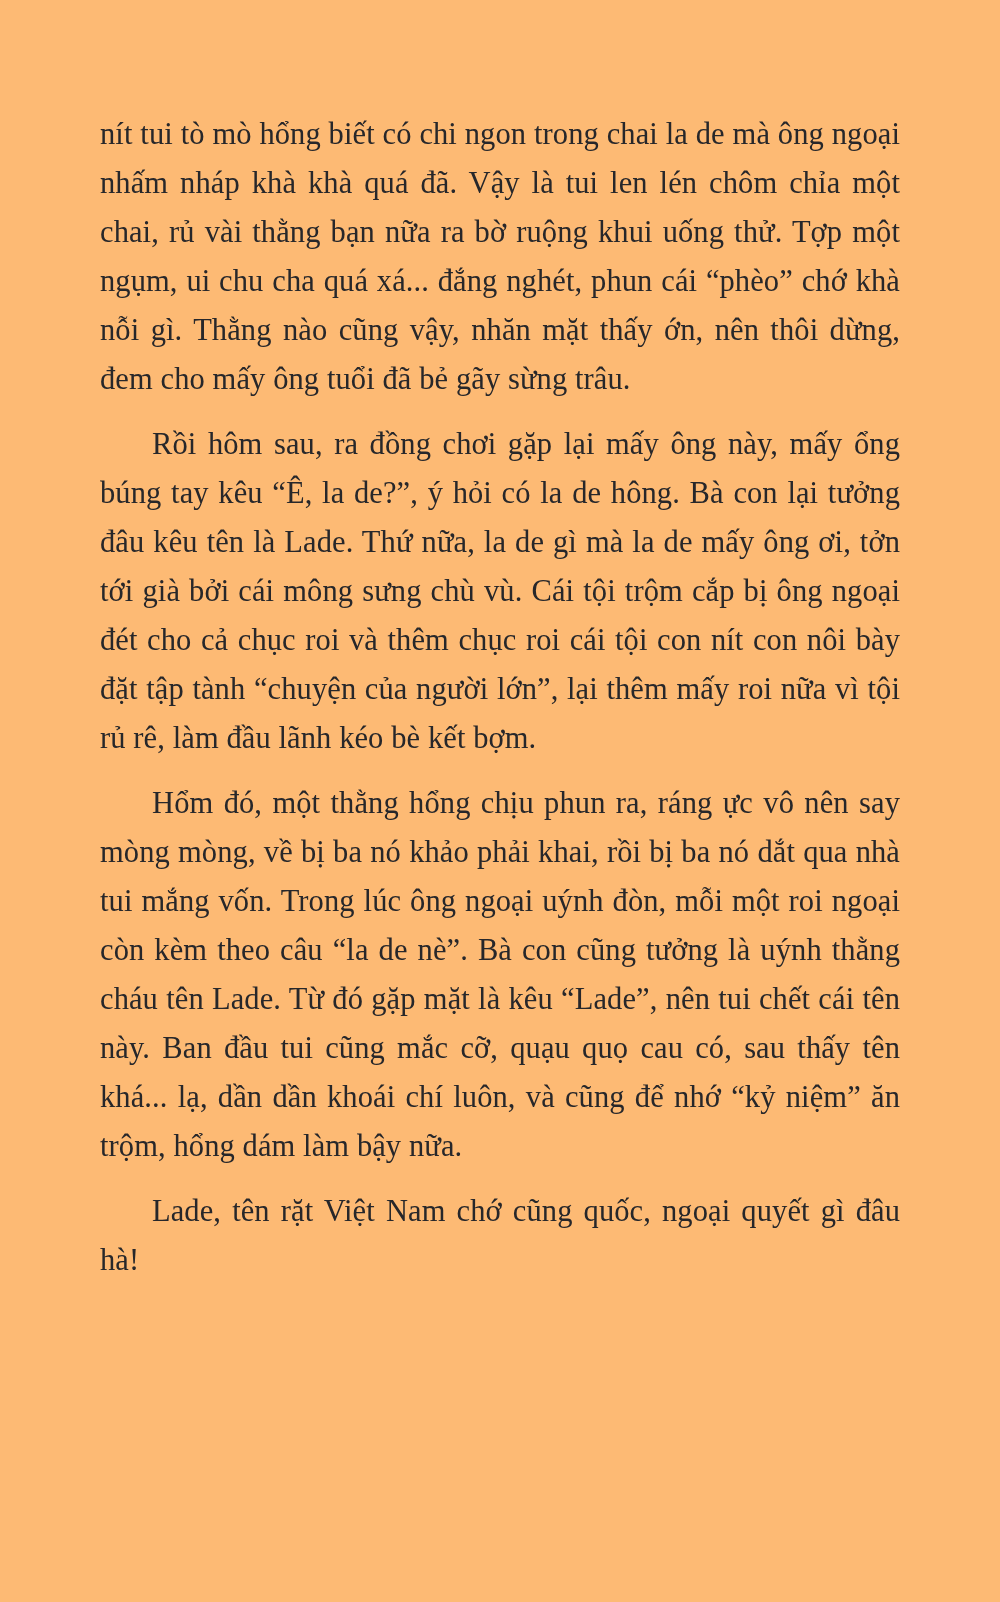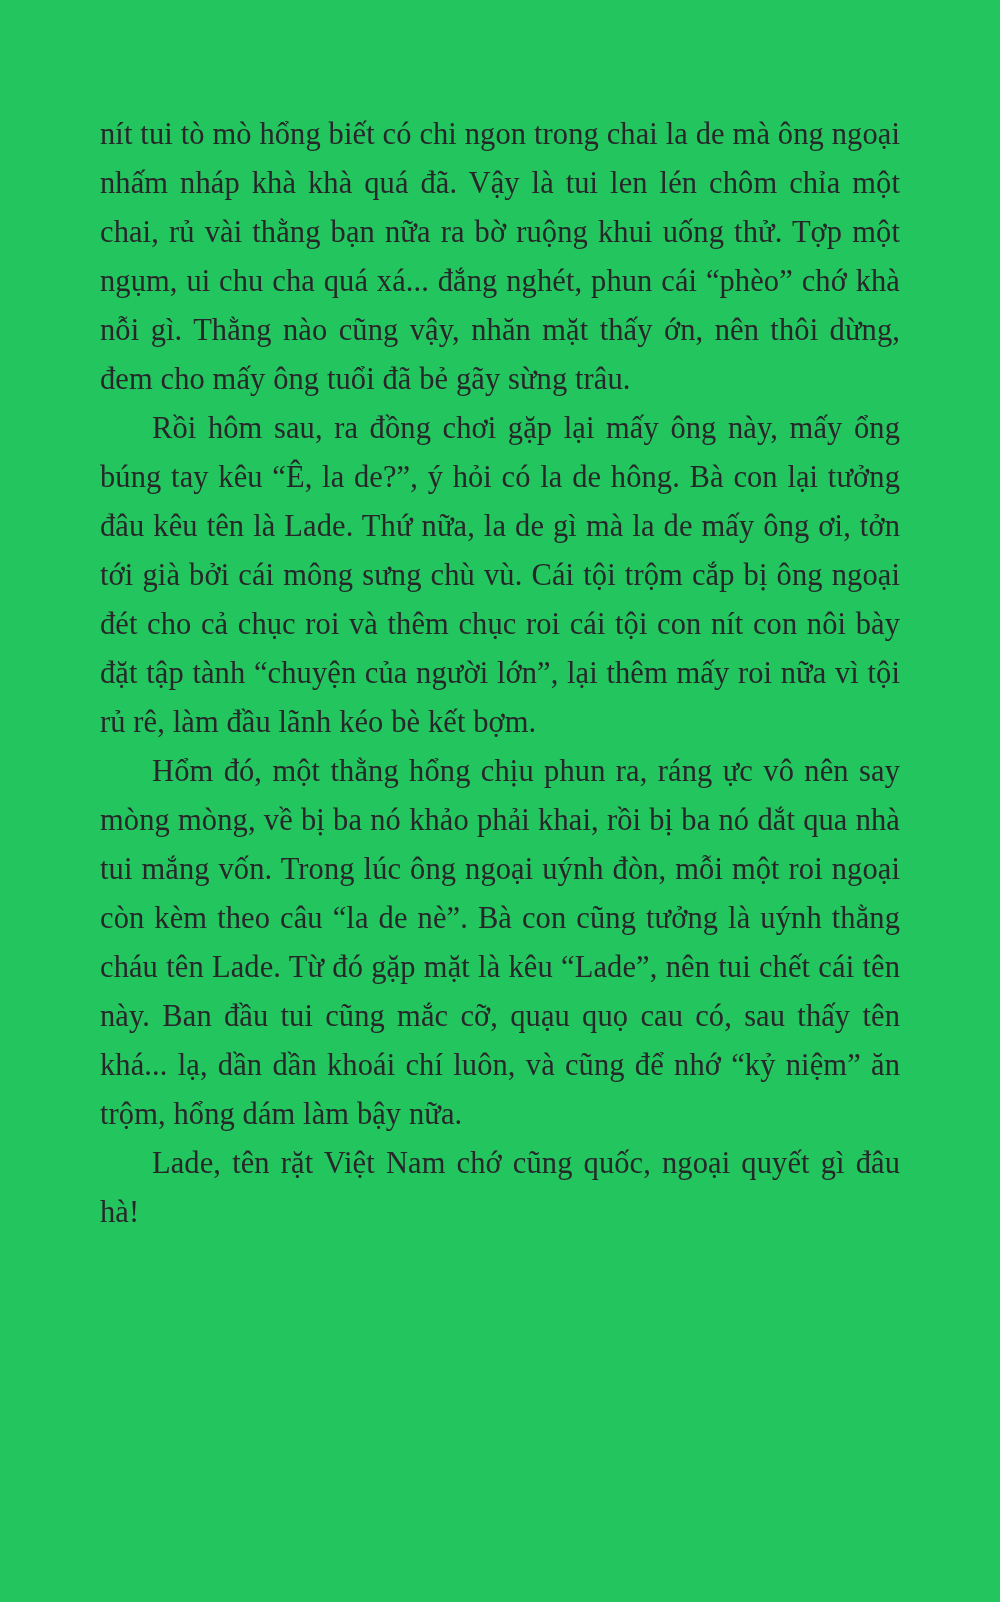--- a/index.html
+++ b/index.html
@@ -13,39 +13,39 @@
     font-family: "Liberation Serif", serif;
     color: #2b2b29;
     overflow: hidden;
   }
   .page {
     position: relative;
     width: 1000px;
     height: 1602px;
     box-sizing: border-box;
     padding: 110px 100px 140px 100px;
-    background: #22c55e;
+    background: #fdba74;
   }
   .body-text {
     font-size: 30.5px;
     line-height: 49px;
     text-align: justify;
     text-justify: inter-word;
     color: #27272a;
     letter-spacing: 0.1px;
   }
   .body-text p {
     margin: 0;
     text-indent: 0;
   }
   .body-text p.indent {
     text-indent: 52px;
   }
   .body-text p + p {
-    margin-top: 0;
+    margin-top: 16px;
   }
   
   .body-text {
     -webkit-font-smoothing: antialiased;
     text-rendering: optimizeLegibility;
   }
 </style>
 </head>
 <body>
 

